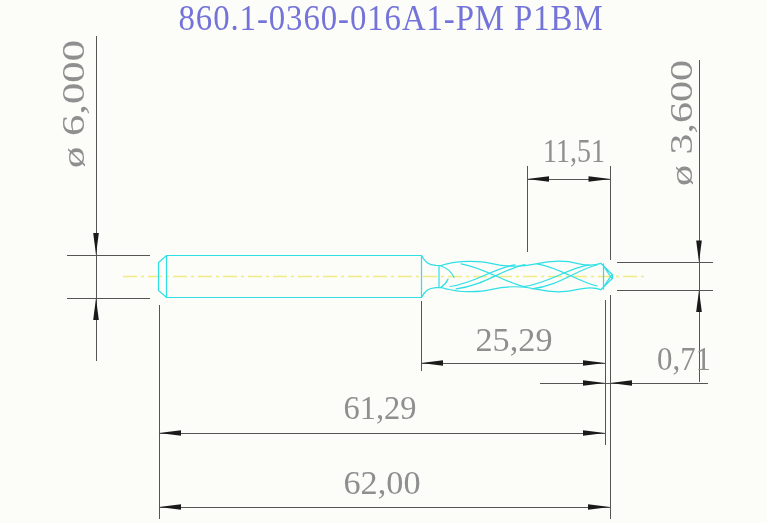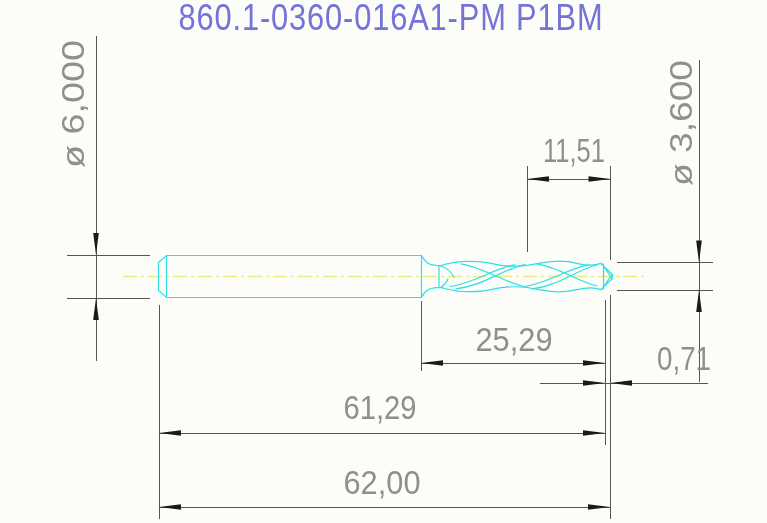--- a/index.html
+++ b/index.html
@@ -1,21 +1,21 @@
 <!DOCTYPE html>
 <html style="--bg: #fcfcf9; --outline: #2ee0e6; --centerline: #f0ec85; --title: #7373d9; --dim_text: #8f8f8f; --dim_line: #555555; --arrow: #1a1a1a;"><head>
 <meta charset="utf-8">
 <style>
   :root{
     --bg:#fcfcf9; --outline:#2ee0e6; --centerline:#f0ec85; --title:#7373d9;
     --dim_text:#8f8f8f; --dim_line:#555555; --arrow:#1a1a1a;
   }
   html,body{margin:0;padding:0;background:#fff;}
   #canvas{position:relative;width:767px;height:523px;background:var(--bg);overflow:hidden;
-          font-family:Liberation Sans, sans-serif;}
+          font-family:Liberation Serif, serif;}
   svg{display:block}
   .dimline{stroke:var(--dim_line);stroke-width:1;fill:none;shape-rendering:crispEdges;}
   .drill{stroke:var(--outline);stroke-width:1.2;fill:none;stroke-linecap:round;}
   .cl{stroke:var(--centerline);stroke-width:1.4;fill:none;stroke-dasharray:14 4 3 4;}
   .arrow{fill:var(--arrow);stroke:none;}
   .dimtext{fill:var(--dim_text);font-size:33px;}
   .diatext{fill:var(--dim_text);font-size:32px;}
   .titletext{fill:var(--title);font-size:36px;letter-spacing:1px;}
 </style>
 </head>

